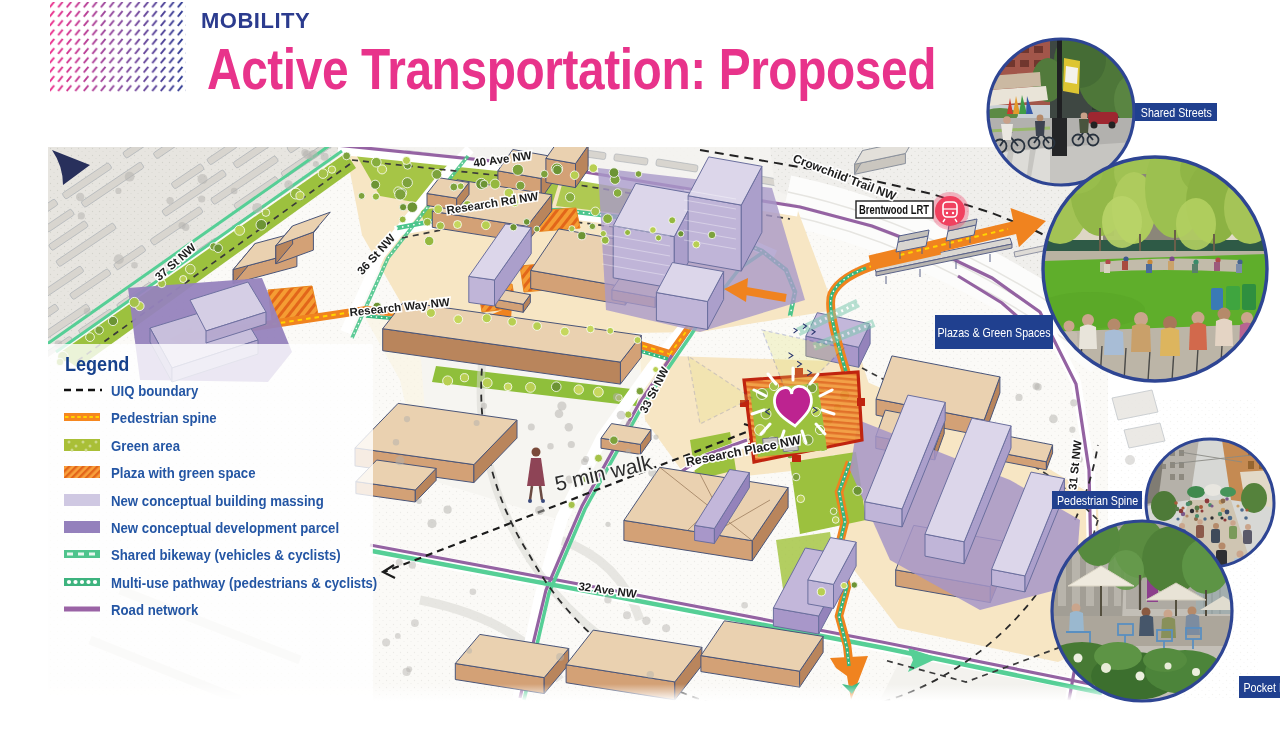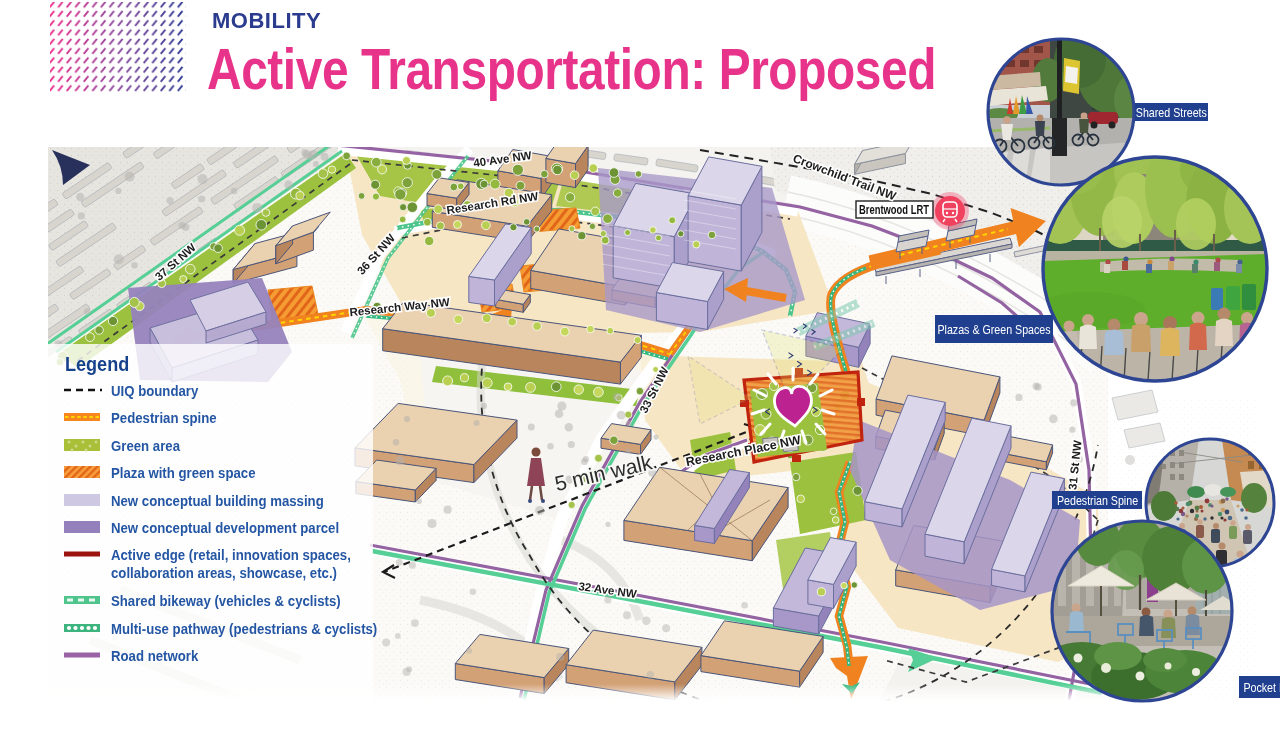--- a/index.html
+++ b/index.html
@@ -1,19 +1,19 @@
 <!DOCTYPE html>
 <html><head>
 <meta charset="utf-8">
 <style>
   html,body{margin:0;padding:0;background:#fff;}
   #page{position:relative;width:1280px;height:747px;overflow:hidden;background:#fff;
         font-family:"Liberation Sans",sans-serif;}
   .abs{position:absolute;}
-  #eyebrow{left:212px;top:8px;font-size:22px;font-weight:bold;color:#2b3b8e;letter-spacing:.5px;}
+  #eyebrow{left:201px;top:8px;font-size:22px;font-weight:bold;color:#2b3b8e;letter-spacing:.5px;}
   #title{left:207px;top:35px;font-size:58px;font-weight:bold;color:#e8338b;letter-spacing:-0.5px;transform:scaleX(0.825);transform-origin:0 0;white-space:nowrap;}
   #legend{left:48px;top:344px;width:325px;height:364px;background:rgba(255,255,255,0.80);}
   #legend h3{margin:8px 0 6px 17px;font-size:21px;color:#16418c;font-weight:bold;transform:scaleX(0.86);transform-origin:0 50%;width:80px;}
   .lrow{position:relative;display:flex;margin:0 0 0 15px;height:27.4px;}
   .lrow svg{flex:0 0 40px;margin-right:8px;}
   .lrow span{font-size:15px;font-weight:bold;color:#2456a4;line-height:1.15;
              transform:scaleX(0.88);transform-origin:0 50%;white-space:nowrap;}
   .bluetag{position:absolute;background:#20408f;color:#fff;font-size:13px;
            display:flex;align-items:center;justify-content:center;white-space:nowrap;}
   .bluetag span{display:inline-block;transform:scaleX(0.82);transform-origin:50% 50%;}
@@ -1370,26 +1370,20 @@
         <span>New conceptual building massing</span>
       </div>
 
     <div class="lrow">
         <svg width="40" height="16" viewBox="0 0 40 16">
           <rect x="1" y="2" width="36" height="12" fill="#9480bc"></rect>
         </svg>
         <span>New conceptual development parcel</span>
       </div>
 
-    <div class="lrow" style="height:46px">
-        <svg width="40" height="16" viewBox="0 0 40 16">
-          <line x1="1" y1="8" x2="37" y2="8" stroke="#9c1410" stroke-width="5"></line>
-        </svg>
-        <span>Active edge (retail, innovation spaces,<br>collaboration areas, showcase, etc.)</span>
-      </div>
 
 
     <div class="lrow">
         <svg width="40" height="16" viewBox="0 0 40 16">
           <rect x="1" y="4" width="36" height="8" fill="#4fc48d"></rect>
           <line x1="4" y1="8" x2="36" y2="8" stroke="#e9f7ef" stroke-width="3" stroke-dasharray="6 5"></line>
         </svg>
         <span>Shared bikeway (vehicles &amp; cyclists)</span>
       </div>
 
@@ -1408,25 +1402,25 @@
       </div>
 
     <div class="lrow">
         <svg width="40" height="16" viewBox="0 0 40 16">
           <line x1="1" y1="8" x2="37" y2="8" stroke="#9a63a5" stroke-width="5"></line>
         </svg>
         <span>Road network</span>
       </div>
   </div>
 
-  <div class="bluetag" style="left:1135px;top:103px;width:73px;height:18px;">
+  <div class="bluetag" style="left:1135px;top:103px;width:82px;height:18px;">
       <span>Shared Streets</span>
     </div>
 
-  <div class="bluetag" style="left:935px;top:315px;width:118px;height:28px;text-align:center;">
+  <div class="bluetag" style="left:935px;top:315px;width:118px;height:34px;text-align:center;">
       <span>Plazas &amp; Green Spaces</span>
     </div>
 
   <div class="bluetag" style="left:1052px;top:491px;width:90px;height:18px;">
       <span>Pedestrian Spine</span>
     </div>
 
   <div class="bluetag" style="left:1191px;top:676px;width:76px;height:22px;margin-left:48px;">
       <span>Pocket Plazas</span>
     </div>

